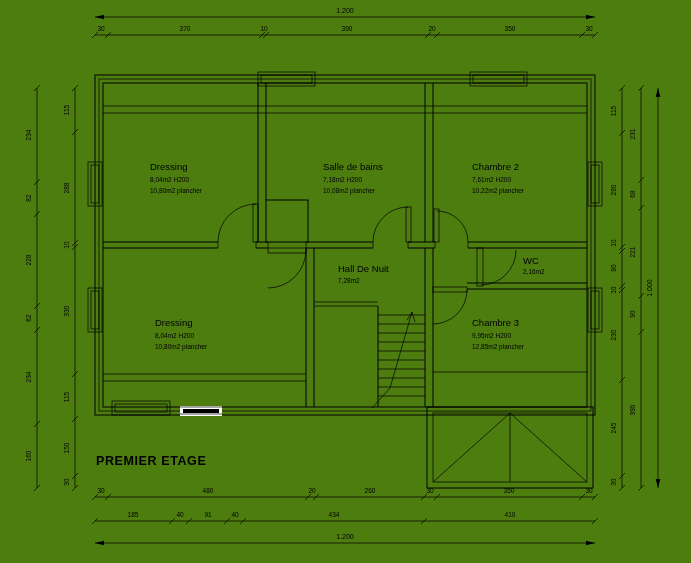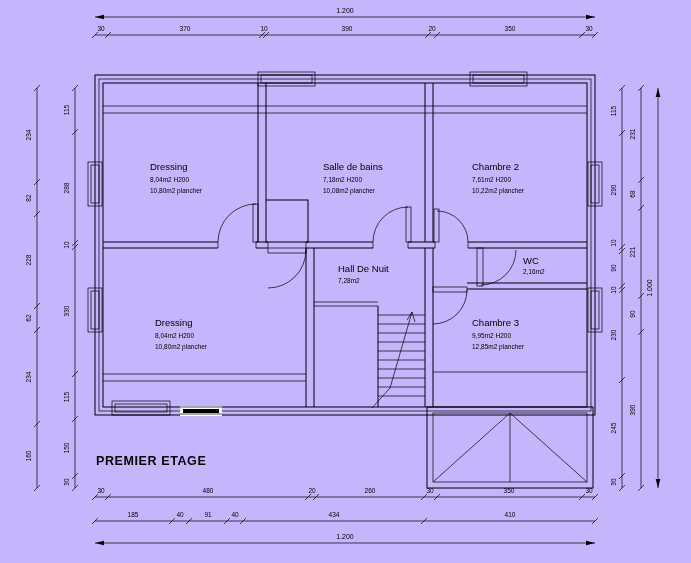--- a/index.html
+++ b/index.html
@@ -1,16 +1,16 @@
 <!DOCTYPE html>
 <html><head>
 <meta charset="utf-8">
 <style>
   html,body{margin:0;padding:0;background:#fff;}
-  .page{position:relative;width:691px;height:563px;background:#c4b5fd;overflow:hidden;
+  .page{position:relative;width:691px;height:563px;background:#4d7c0f;overflow:hidden;
         font-family:"Liberation Sans", sans-serif;}
   svg{position:absolute;top:0;left:0;}
   .wall{stroke:#000;stroke-width:1;fill:none;}
   .thin{stroke:#000;stroke-width:0.7;fill:none;}
   .dim{stroke:#000;stroke-width:0.7;fill:none;}
   .arrow{fill:#000;stroke:none;}
   text{fill:#000;}
   .dimtxt{font-size:6.5px;}
   .dimtot{font-size:7px;}
   .roomname{font-size:9.5px;}

